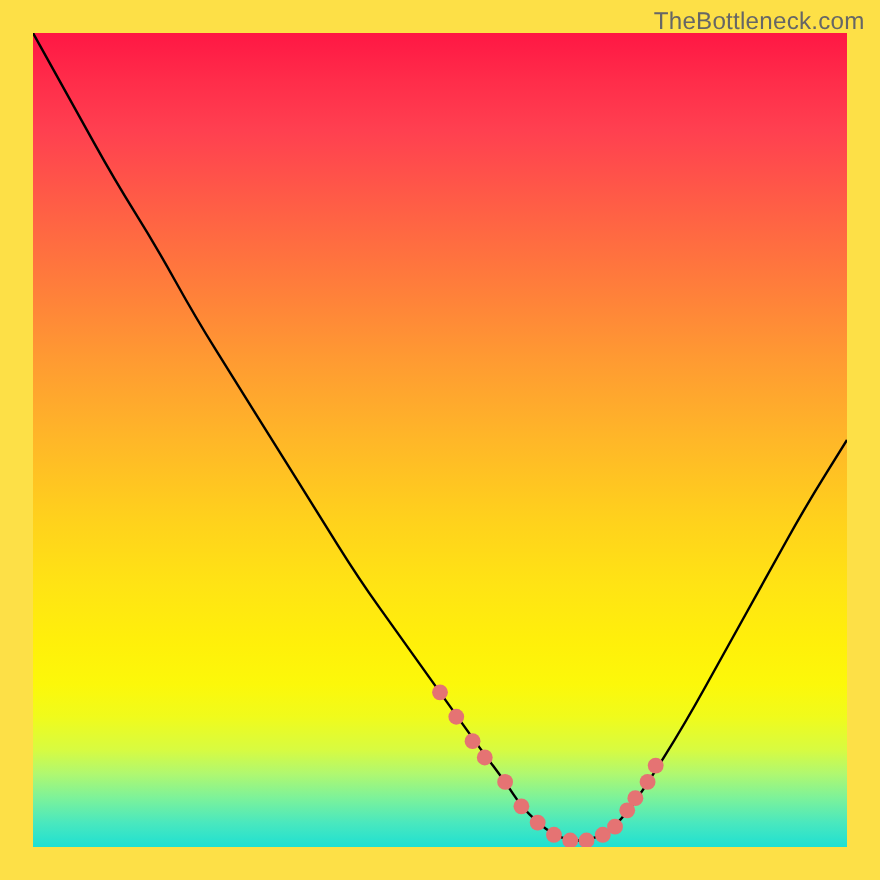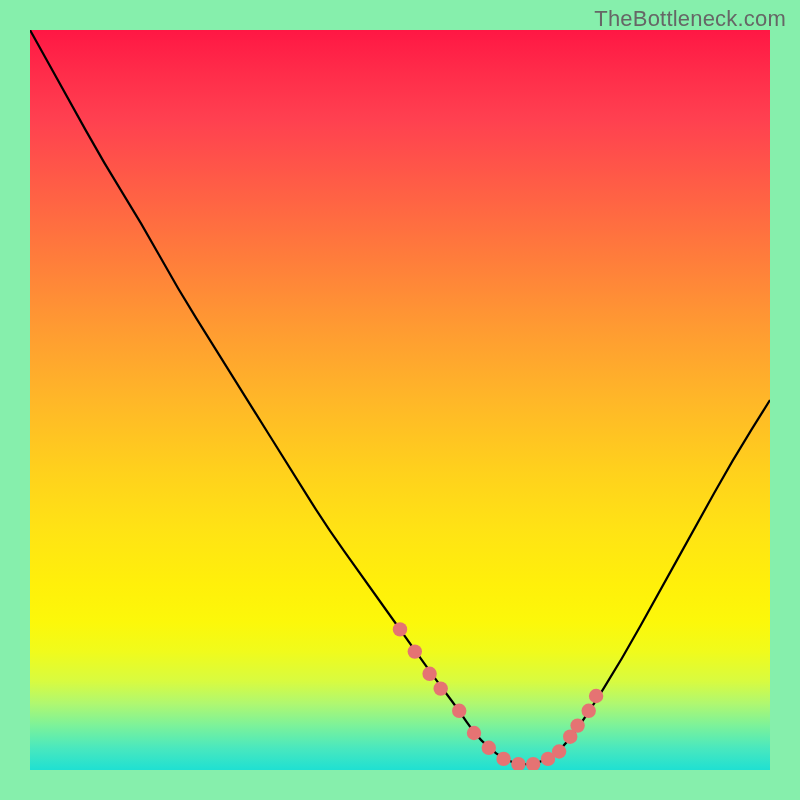--- a/index.html
+++ b/index.html
@@ -1,17 +1,17 @@
 <!DOCTYPE html>
 <html><head>
 <meta charset="utf-8">
 <style>
   * { margin: 0; padding: 0; box-sizing: border-box; }
   body { width: 800px; height: 800px; background: #000; position: relative; font-family: Arial, sans-serif; }
-  .frame { position: absolute; inset: 0; background: #86efac; text-align: right; }
+  .frame { position: absolute; inset: 0; background: #fde047; text-align: right; }
   .watermark { position: absolute; top: 6px; right: 14px; color: #666; font-size: 22px; font-weight: 500; letter-spacing: 0.2px; }
   .plot-area { position: absolute; left: 30px; top: 30px; width: 740px; height: 740px; }
   .gradient-bg { position: absolute; inset: 0;
     background: linear-gradient(to bottom,
       #ff1744 0%,
       #ff2d4a 6%,
       #ff4050 12%,
       #ff5a47 20%,
       #ff7a3c 30%,
       #ff9a32 40%,

